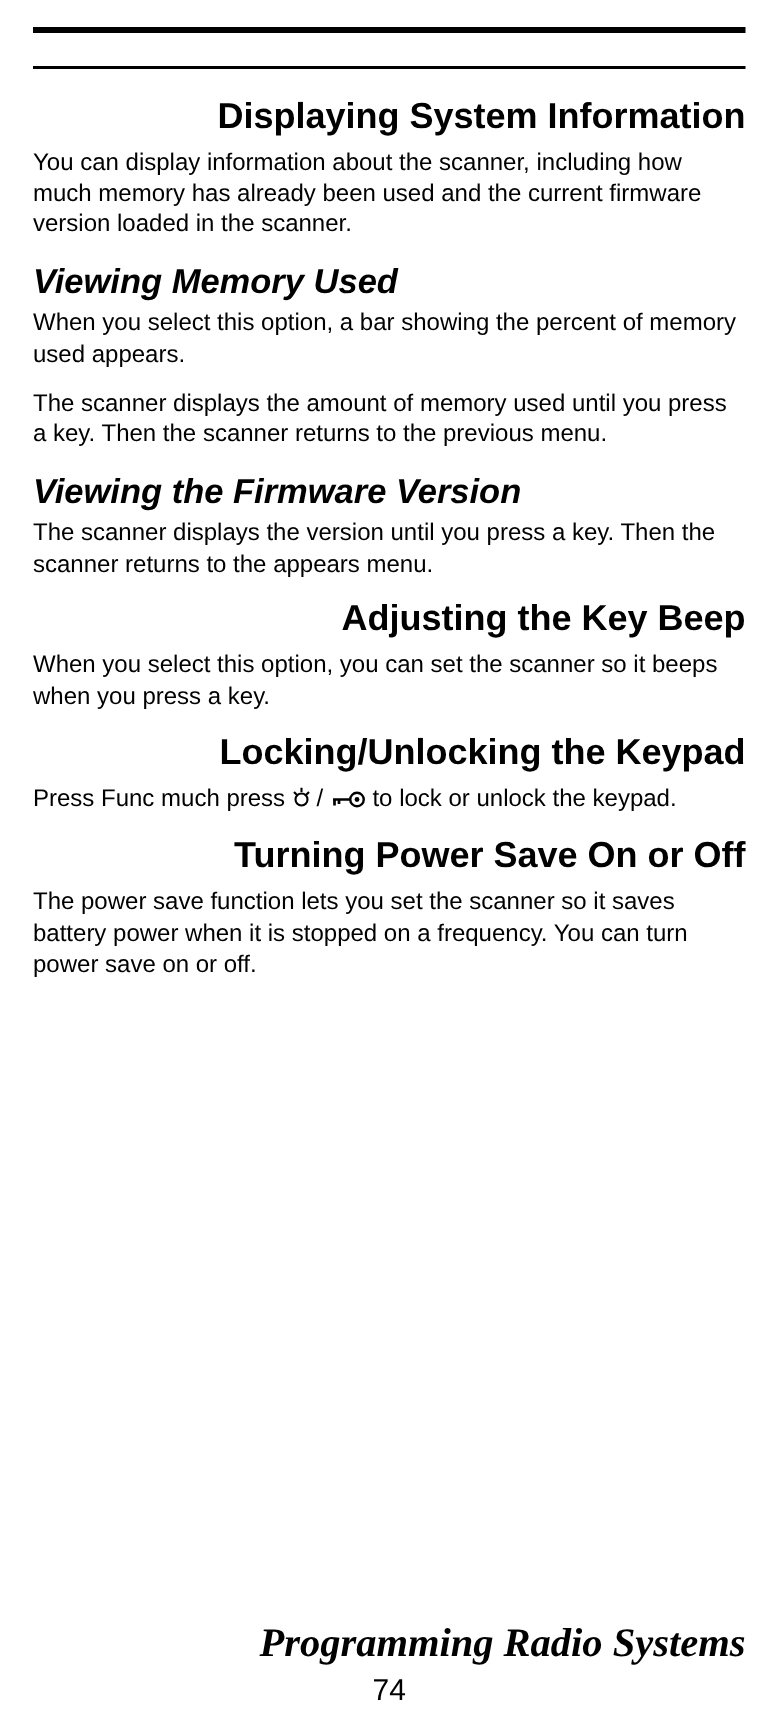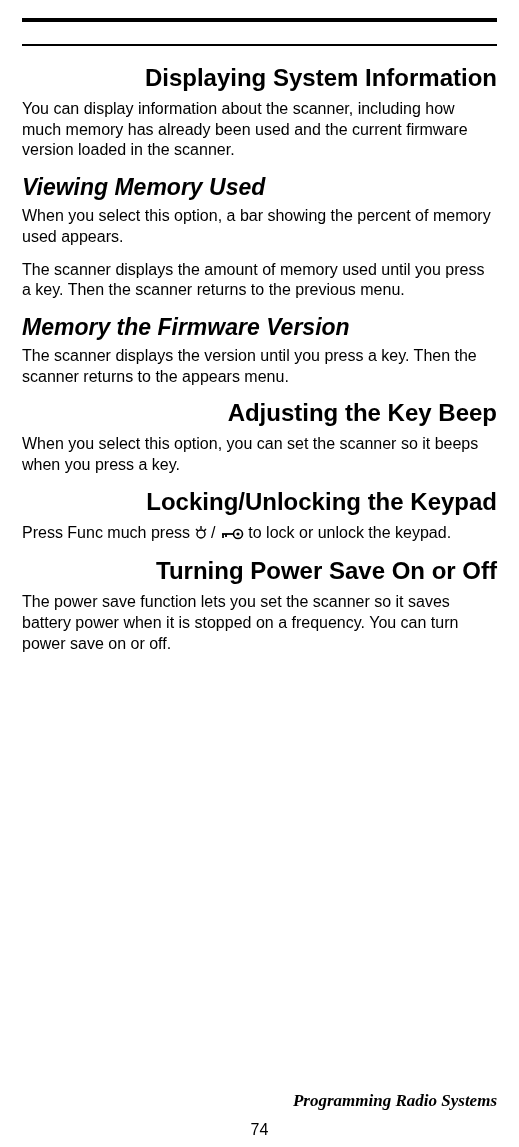--- a/index.html
+++ b/index.html
@@ -48,31 +48,31 @@
       font-size: 16px;
       line-height: 1.3;
       margin-bottom: 12px;
     }
     .footer-title {
       position: absolute;
       bottom: 36px;
       right: 22px;
       font-weight: bold;
       font-style: italic;
-      font-size: 17px;
+      font-size: 27px;
       font-family: Georgia, 'Times New Roman', serif;
       margin-left: 24px;
     }
     .page-num {
       position: absolute;
       bottom: 8px;
       left: 0;
       right: 0;
       text-align: center;
-      font-size: 16px;
+      font-size: 20px;
     }
     .icon-svg {
       display: inline-block;
       vertical-align: -2px;
     }
   </style>
 </head>
 <body>
 
 <div class="top-rules">
@@ -80,21 +80,21 @@
   <hr class="rule-thin">
 </div>
 
 <h1>Displaying System Information</h1>
 <p>You can display information about the scanner, including how much memory has already been used and the cur­rent firmware version loaded in the scanner.</p>
 
 <h2>Viewing Memory Used</h2>
 <p>When you select this option, a bar showing the percent of memory used appears.</p>
 <p>The scanner displays the amount of memory used until you press a key. Then the scanner returns to the previous menu.</p>
 
-<h2>Memory the Firmware Version</h2>
+<h2>Viewing the Firmware Version</h2>
 <p>The scanner displays the version until you press a key. Then the scanner returns to the appears menu.</p>
 
 <h1>Adjusting the Key Beep</h1>
 <p>When you select this option, you can set the scanner so it beeps when you press a key.</p>
 
 <h1>Locking/Unlocking the Keypad</h1>
 <p>
   <span>Press Func much press </span>
   <span class="icon-svg">
     <svg width="12" height="14" viewBox="0 0 12 14">

